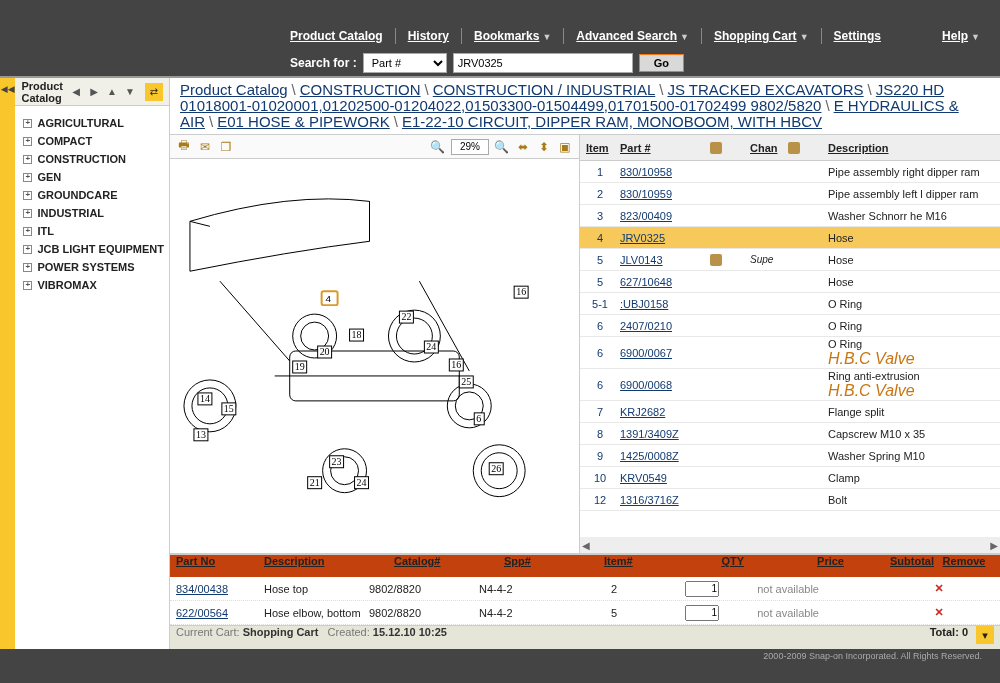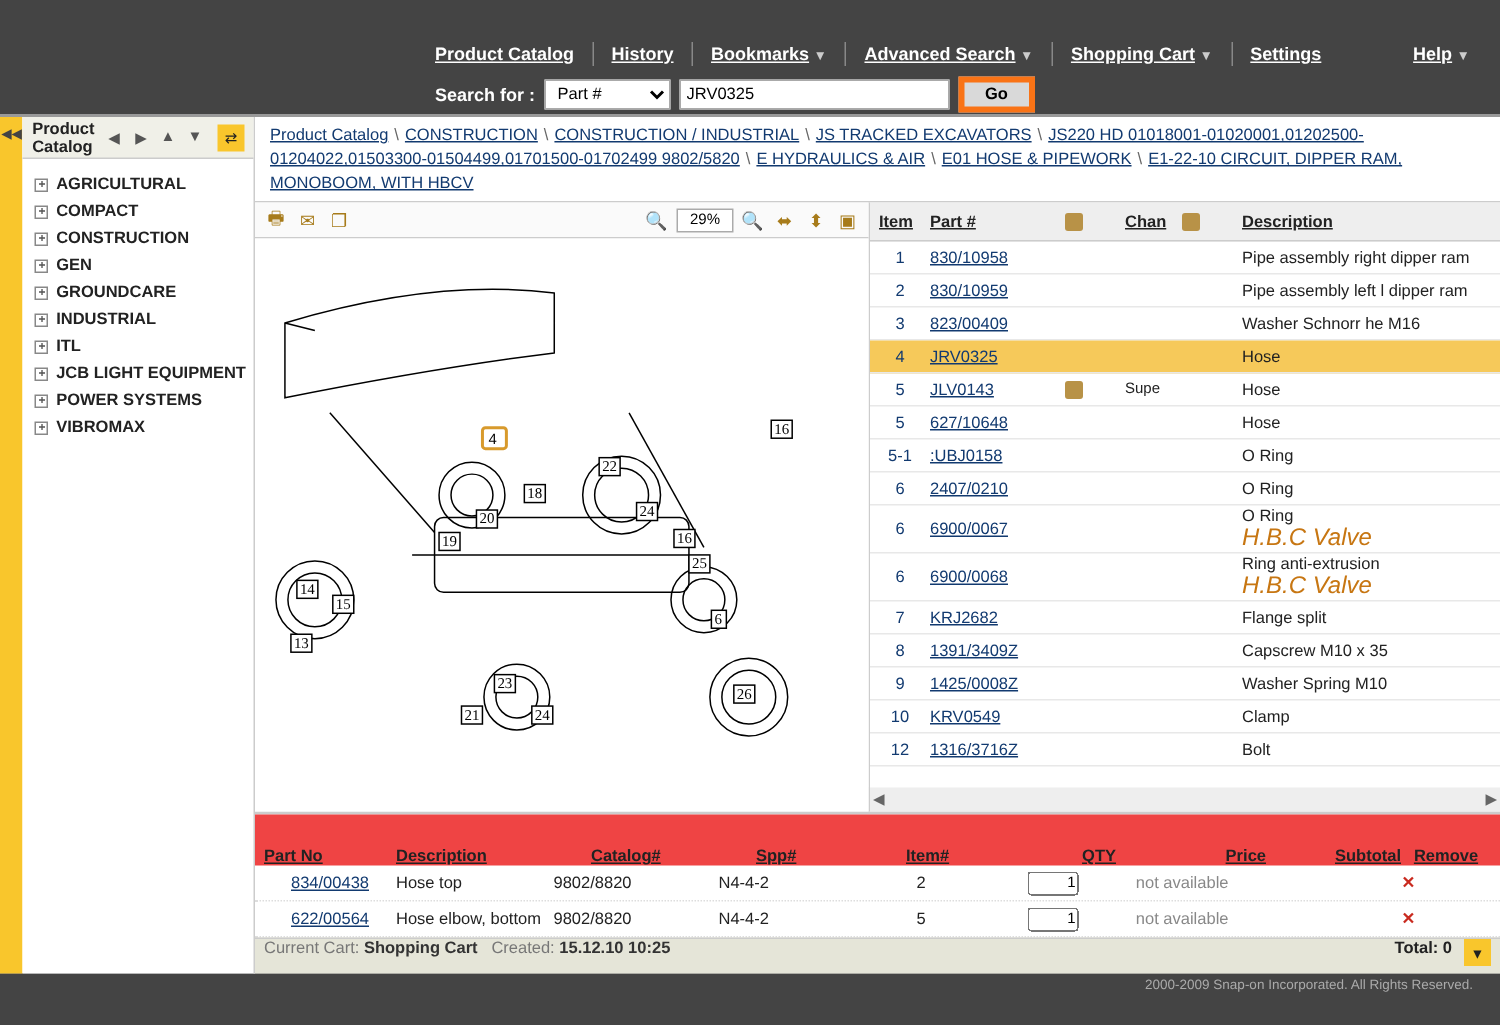--- a/index.html
+++ b/index.html
@@ -10,35 +10,35 @@
 .topbar-row1 { display: flex; align-items: center; padding-left: 290px; gap: 8px; height: 28px; }
 .topbar-row1 a { color: #fff; font-weight: bold; font-size: 12px; }
 .sep { display:inline-block; width:1px; height:16px; background:#888; margin:0 4px;}
 .drop-chevron { display:inline-block; margin-left:3px; font-size:9px; color:#ccc;}
 .help-area { margin-left:auto; margin-right:20px; }
 .topbar-row2 { display:flex; align-items:center; padding-left:290px; height:26px; gap:6px;}
 .search-label { color:#fff; font-weight:bold; font-size:12px;}
 select, input[type=text] { border:1px solid #aaa; font-size:11px; padding:2px 4px; background:#fff; }
 .part-select { width:84px; height:20px;}
 .search-input { width:180px; height:20px;}
-.go-btn { background:#d9d9d9; border:4px solid #f97316; padding:2px 14px; font-weight:bold; font-size:11px; cursor:pointer;}
+.go-btn { background:#d9d9d9; border:1px solid #f97316; padding:2px 14px; font-weight:bold; font-size:11px; cursor:pointer;}
 
 .main-area { background:#fff; border-top:2px solid #999; height:573px; display:flex; }
 .yellow-tab { width:18px; background:#f9c62c; display:flex; align-items:flex-start; justify-content:center; padding-top:6px; cursor:pointer;}
 .left-panel { width:180px; border-right:1px solid #ccc; background:#fff;}
 .sidebar-header { background:#f0f0e8; height:28px; display:flex; align-items:center; padding:0 6px; gap:4px; border-bottom:1px solid #ccc;}
 .sidebar-title { font-weight:bold; flex:1;}
 .nav-arrow { width:14px; height:14px; display:flex; align-items:center; justify-content:center; color:#555; cursor:pointer; font-size:10px;}
 .yellow-btn { background:#f9c62c; width:18px; height:18px; display:flex; align-items:center; justify-content:center; cursor:pointer; margin-left:4px;}
 .tree { list-style:none; padding:8px 4px;}
 .tree li { padding:3px 0 3px 4px; font-weight:bold; font-size:11px; display:flex; align-items:center; gap:5px; cursor:pointer;}
 .expand-box { width:9px; height:9px; border:1px solid #888; display:inline-flex; align-items:center; justify-content:center; font-size:8px; line-height:1; color:#555; background:#fff;}
 
 .content { flex:1; display:flex; flex-direction:column; }
-.breadcrumb { padding:4px 10px; font-size:11px; line-height:16px; border-bottom:1px solid #ccc; min-height:44px;}
+.breadcrumb { padding:4px 10px; font-size:15px; line-height:16px; border-bottom:1px solid #ccc; min-height:44px;}
 .breadcrumb a { text-decoration:underline; }
 .bc-sep { margin:0 4px; color:#666;}
 
 .middle { flex:1; display:flex; border-bottom:1px solid #ccc; min-height:0;}
 .diagram-pane { width:410px; border-right:1px solid #ccc; display:flex; flex-direction:column;}
 .diagram-toolbar { height:24px; border-bottom:1px solid #ccc; display:flex; align-items:center; padding:0 6px; gap:5px; background:#fafafa;}
 .tool-icon { width:16px; height:16px; display:flex; align-items:center; justify-content:center; cursor:pointer; color:#a77b1a; font-size:12px;}
 .zoom-pct { border:1px solid #aaa; width:38px; height:16px; font-size:10px; text-align:center;}
 .diagram-svg { flex:1; background:#fff;}
 .parts-pane { flex:1; display:flex; flex-direction:column; min-width:0;}
@@ -47,40 +47,40 @@
 .ph-part { width:90px; text-decoration:underline; cursor:pointer;}
 .ph-icons { width:40px; display:flex; gap:2px;}
 .ph-chan { width:38px; text-decoration:underline; cursor:pointer;}
 .ph-desc { flex:1; text-decoration:underline; cursor:pointer;}
 .parts-body { flex:1; overflow-y:auto; overflow-x:hidden;}
 .part-row { display:flex; height:22px; align-items:center; border-bottom:1px solid #e8e8e8; }
 .part-row.highlight { background:#f6c95a;}
 .pr-item { width:40px; text-align:center; color:#123a70;}
 .pr-part { width:90px;}
 .pr-icons { width:40px; display:flex; gap:2px;}
-.pr-chan { width:38px; font-size:10px;}
+.pr-chan { width:38px; font-size:10px;font-style:italic;}
 .pr-desc { flex:1; overflow:hidden; white-space:nowrap;}
 .pr-desc .note { color:#c77612; font-style:italic; font-size:16px;}
 .h-scroll { height:16px; background:#eee; display:flex; align-items:center; justify-content:space-between; padding:0 2px;}
 .scroll-arrow{ font-size:10px; color:#666; cursor:pointer;}
 
 .cart-section { border-top:1px solid #ccc; }
-.cart-header { display:flex; background:#ef4444; height:34px; align-items:flex-end; font-weight:bold; padding:0 6px;}
+.cart-header { display:flex; background:#c2410c; height:22px; align-items:flex-start; font-weight:bold; padding:0 6px;}
 .ch-col { text-decoration:underline; cursor:pointer;}
 .ch-partno { width:88px;}
 .ch-desc { width:130px;}
 .ch-cat { width:110px;}
 .ch-spp { width:100px;}
 .ch-itm { width:70px;}
 .ch-qty { width:70px; text-align:right;}
 .ch-price { width:100px; text-align:right;}
 .ch-sub { width:90px; text-align:right;}
 .ch-rem { width:60px; text-align:center;}
 .cart-row { display:flex; height:24px; align-items:center; padding:0 6px; border-bottom:1px dotted #ddd;}
-.cr-partno { width:88px;text-align:center;}
+.cr-partno { width:88px;}
 .cr-desc { width:105px;}
 .cr-cat { width:110px;}
 .cr-spp { width:100px;}
 .cr-itm { width:70px; text-align:center;}
 .cr-qty { width:70px; text-align:right;}
 .cr-qty input { width:34px; height:16px; text-align:right; font-size:10px;}
 .cr-price { width:100px; text-align:right; color:#888;}
 .cr-sub { width:90px;}
 .cr-rem { width:60px; text-align:center; color:#c92a1f; font-weight:bold; cursor:pointer;}
 .cart-footer { background:#e5e5d8; height:24px; display:flex; align-items:flex-start; padding:0 6px; border-top:1px solid #ccc;}

